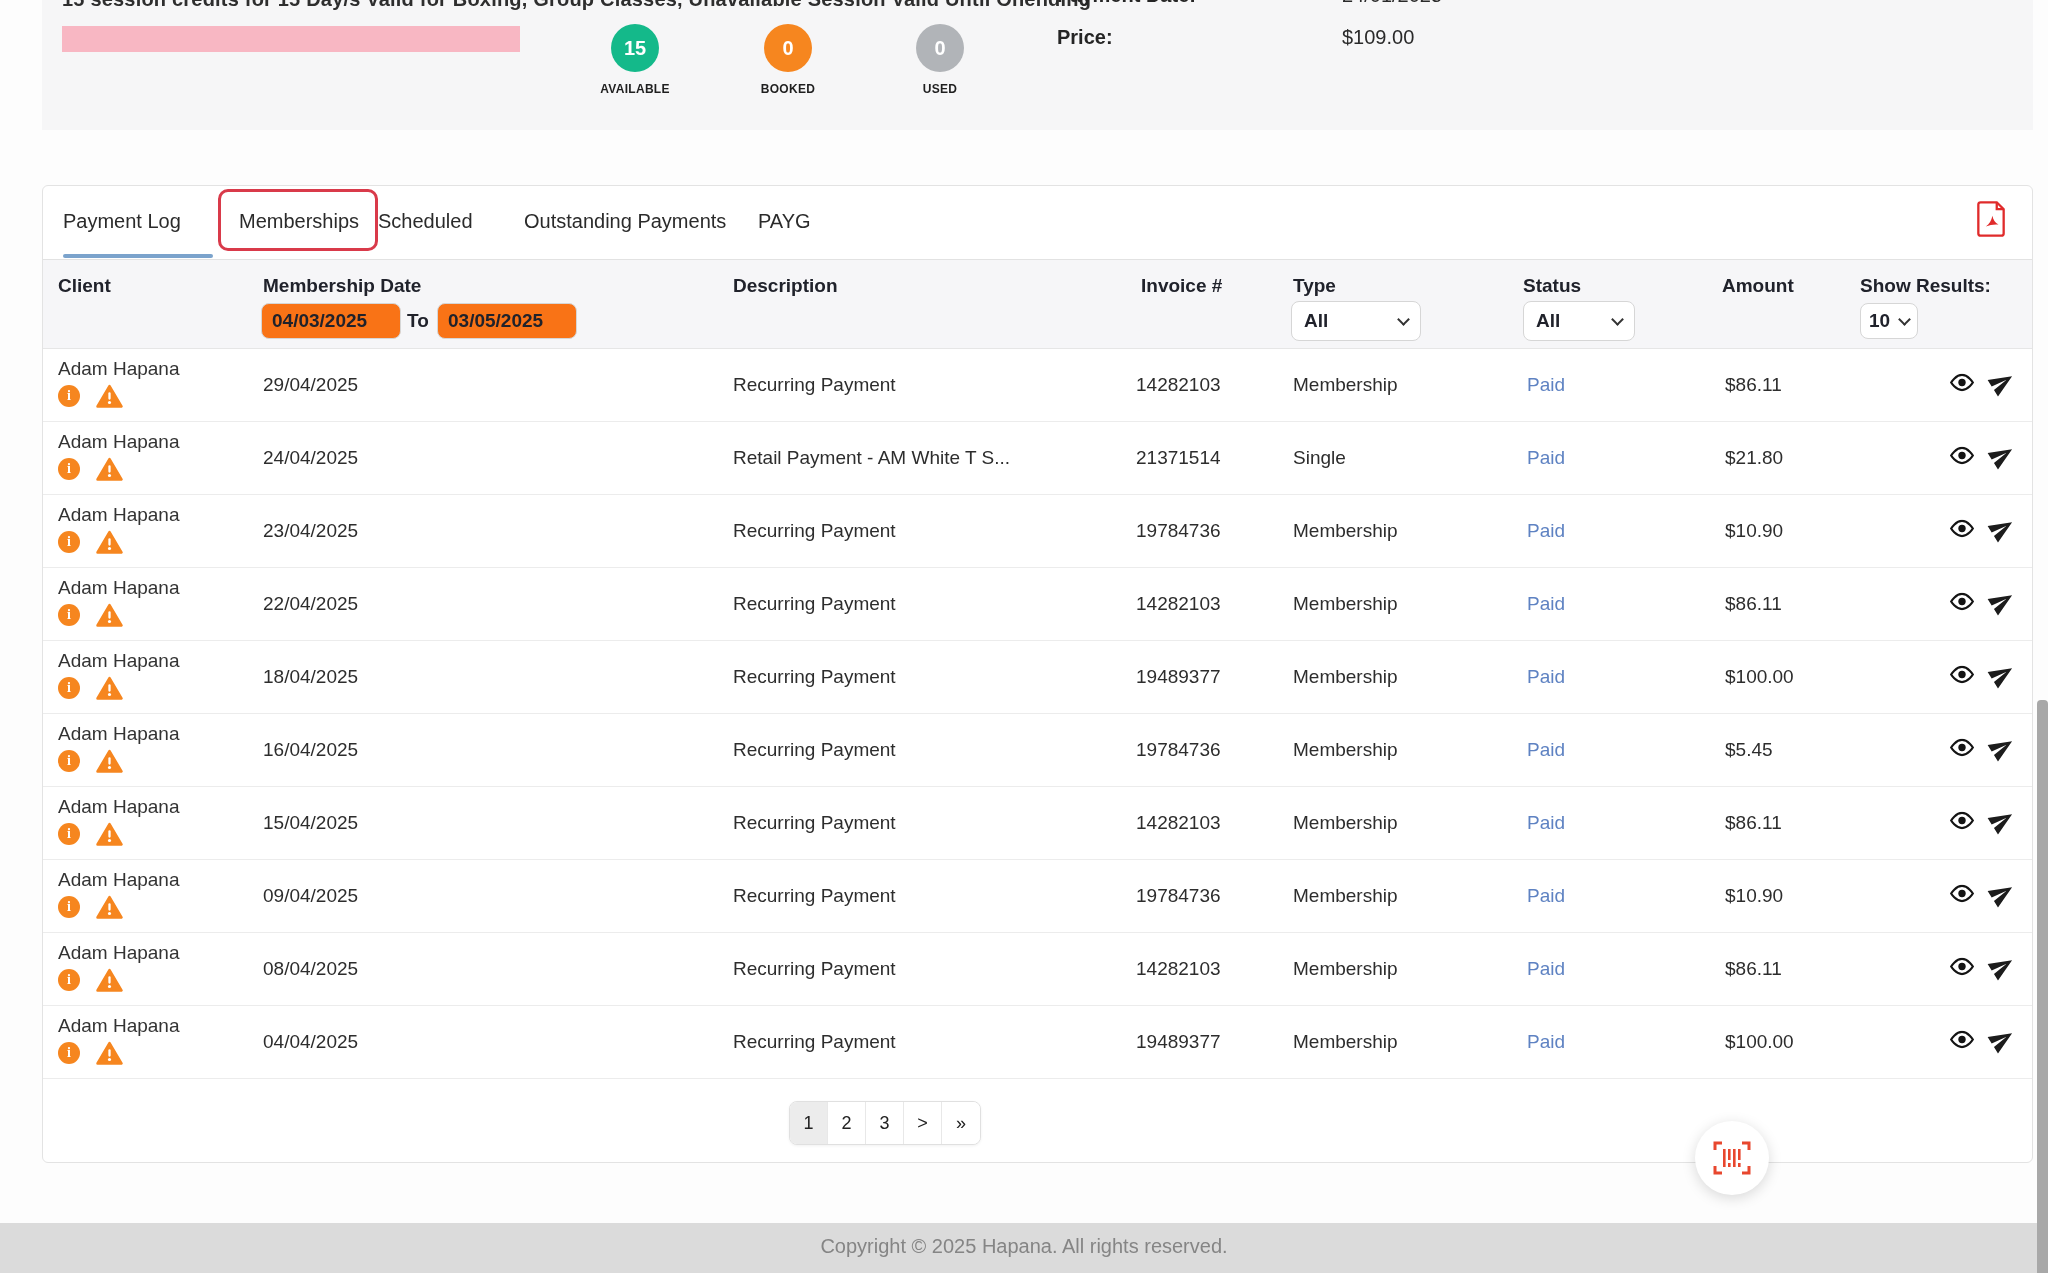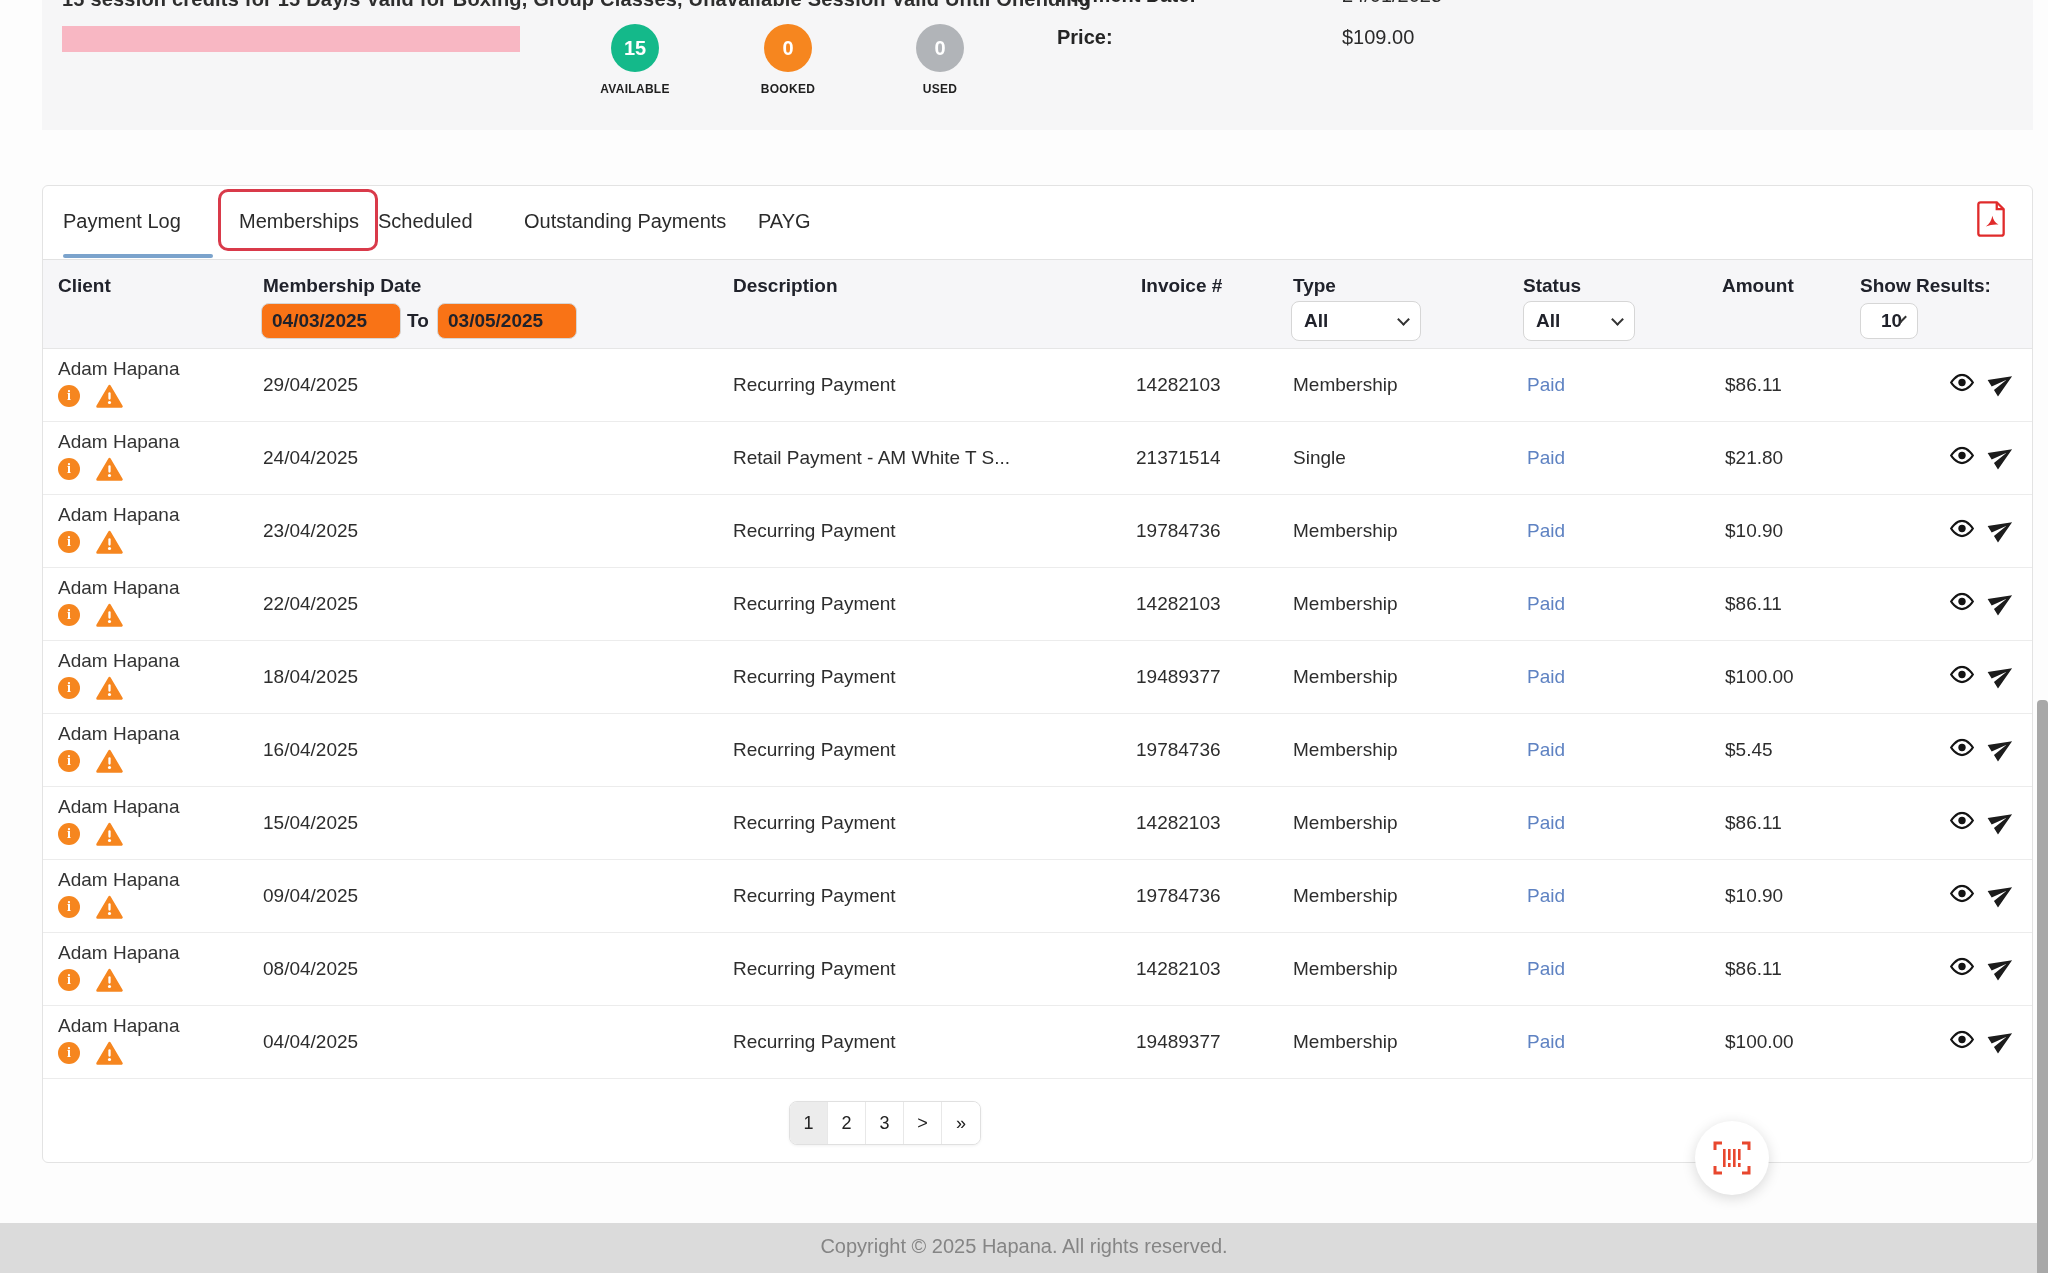--- a/index.html
+++ b/index.html
@@ -123,21 +123,21 @@
         <span>All</span>
         <span class="chev"></span>
       </div>
       <span class="th" style="left:1480px;">Status</span>
       <div class="select-box" style="left:1480px; top:41px; width:112px;">
         <span>All</span>
         <span class="chev"></span>
       </div>
       <span class="th" style="left:1679px;">Amount</span>
       <span class="th" style="left:1817px;">Show Results:</span>
-      <div class="select-box" style="left:1817px; top:43px; width:58px; height:36px; padding:0 20px;">
+      <div class="select-box" style="left:1817px; top:43px; width:58px; height:36px; padding:0 8px;">
         <span>10</span>
         <span class="chev"></span>
       </div>
     </div>
 
     <div class="rows">
   <div class="row">
     <div class="cell-client">
       <span class="client-name">Adam Hapana</span>
       <span class="client-icons">

